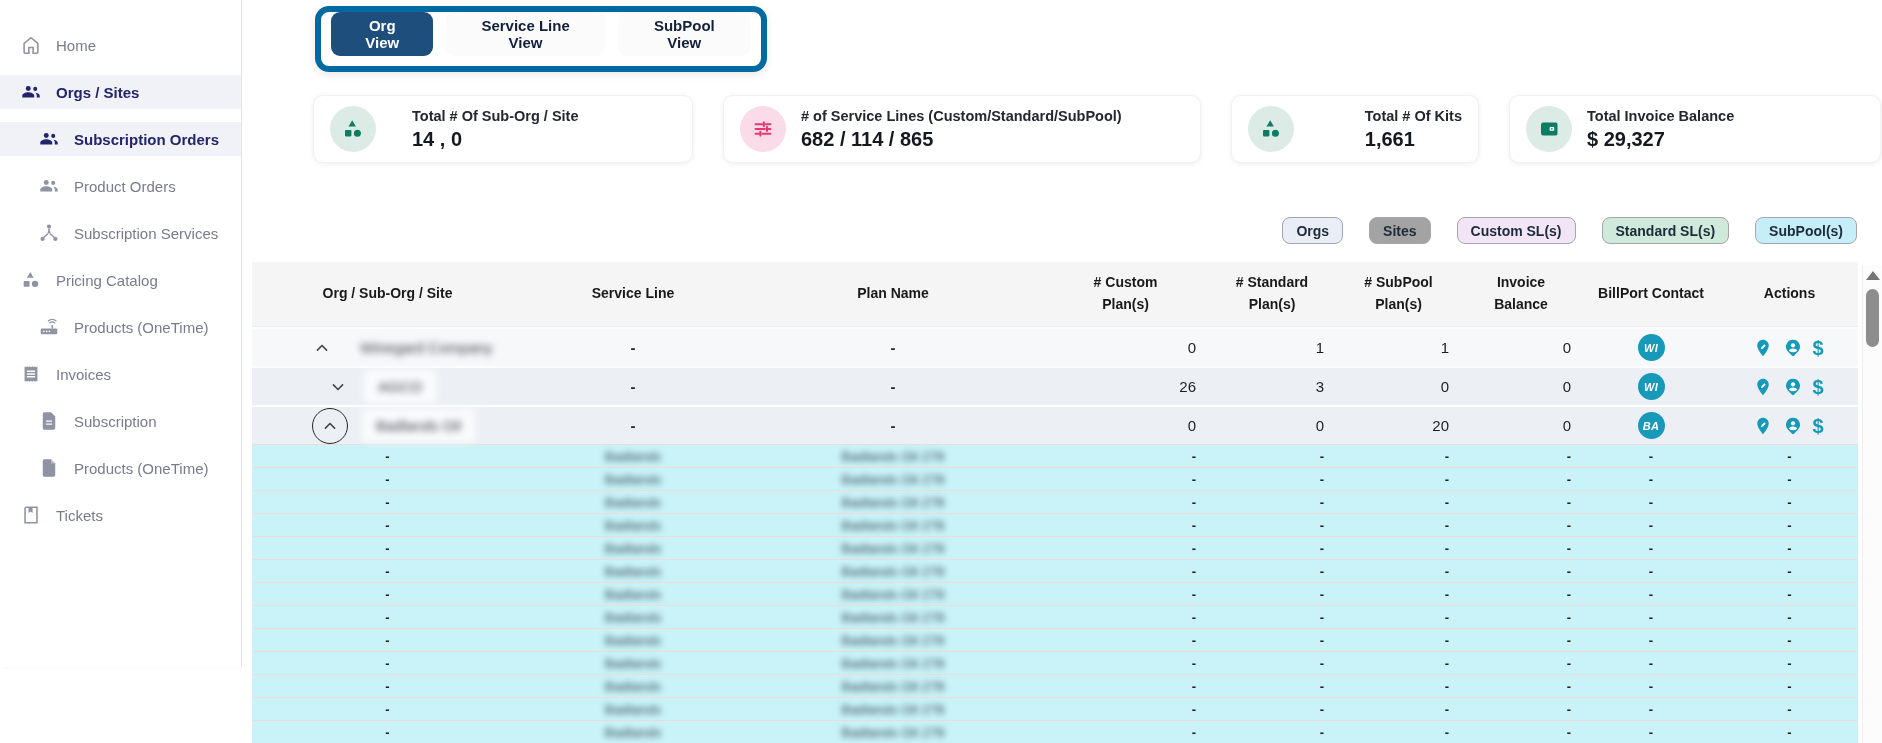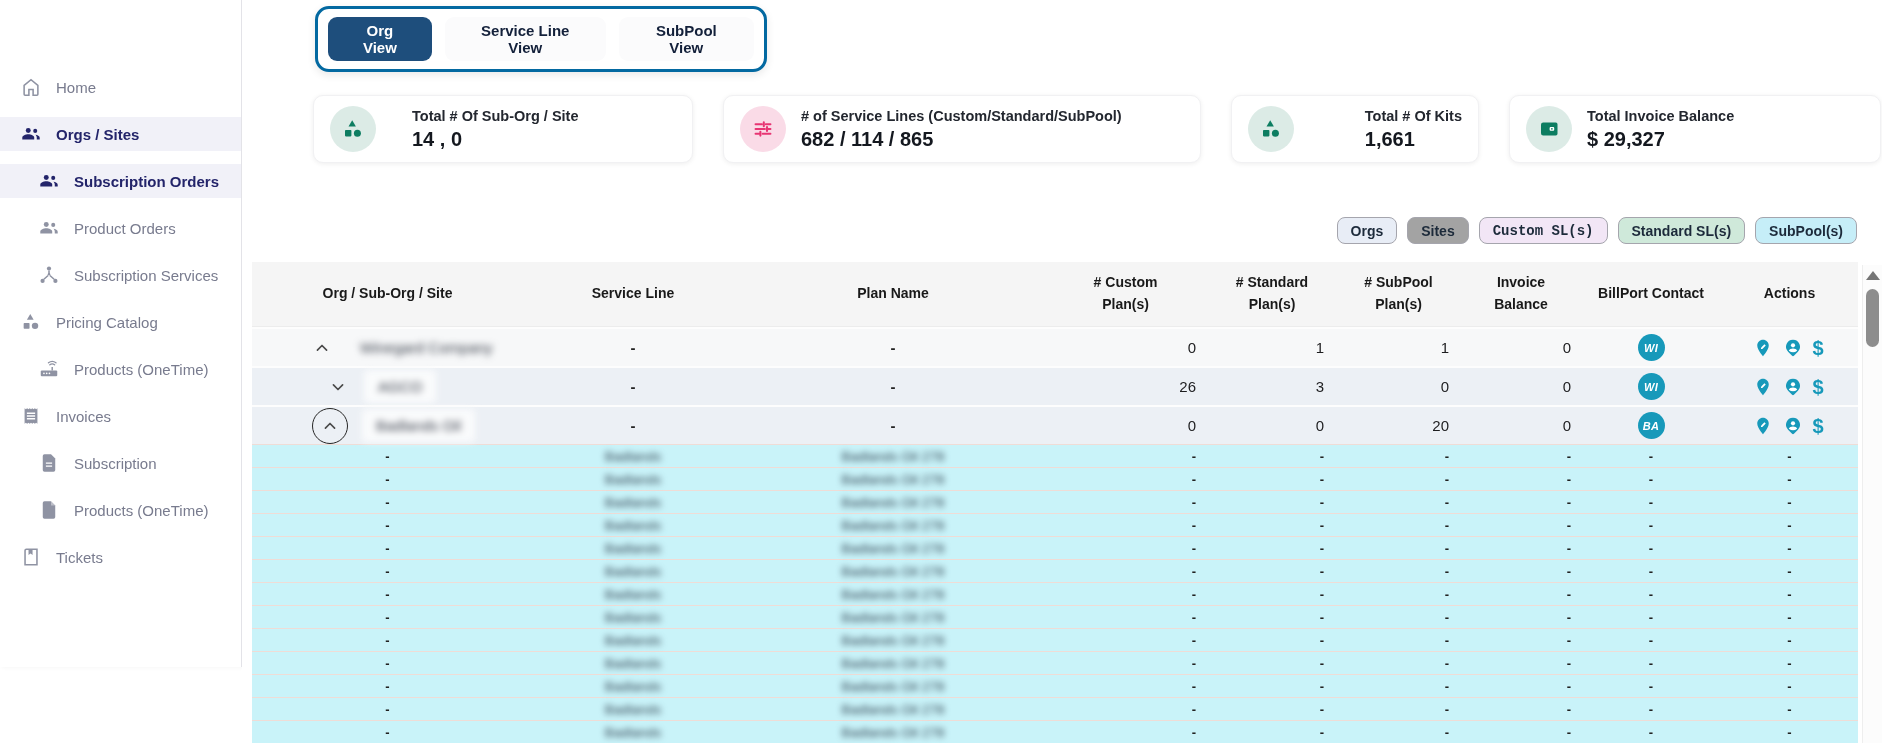--- a/index.html
+++ b/index.html
@@ -2,49 +2,49 @@
 <html><head>
 <meta charset="utf-8">
 <style>
   * { box-sizing: border-box; margin: 0; padding: 0; }
   html,body { width:1882px; height:743px; overflow:hidden; background:#fff;
     font-family:"Liberation Sans","DejaVu Sans",sans-serif; }
   .app { display:flex; width:1882px; height:743px; }
 
   
   .sidebar { width:242px; height:667px; background:#fff; border-right:1px solid #e3e3e8;
-    box-shadow:2px 0 5px rgba(0,0,0,.05); padding-top:70px; flex:0 0 242px; }
+    box-shadow:2px 0 5px rgba(0,0,0,.05); padding-top:28px; flex:0 0 242px; }
   .side-item { height:34px; margin-bottom:13px; display:flex; align-items:center;
     padding-left:20px; gap:14px; cursor:pointer; color:#787b8e; font-size:15px; font-weight:500; }
   .side-item.ind1 { padding-left:38px; }
   .side-item.active { background:#f1f1f8; color:#23246a; font-weight:600; }
   .s-icon { width:22px; height:22px; display:inline-flex; color:#8f93a3; flex:0 0 22px; }
   .side-item.active .s-icon { color:#23246a; }
   .s-icon svg { width:100%; height:100%; }
 
   
   .main { position:relative; width:1640px; height:743px; background:#fff; }
 
   .tab-card { margin:6px 0 0 73px; width:452px; height:66px; background:#fff;
-    border:3px solid #0369a1; border-radius:14px; box-shadow:0 3px 8px rgba(0,0,0,.09);
-    display:flex; align-items:center; padding:0 10px; gap:13px; }
+    border:6px solid #0369a1; border-radius:14px; box-shadow:0 3px 8px rgba(0,0,0,.09);
+    display:flex; padding:0 10px; gap:13px; }
   .tab { height:44px; border:none; border-radius:9px; background:#fbfbfc; color:#13203a;
     font-family:inherit; font-size:15px; font-weight:700; padding:0 22px; cursor:pointer; }
   .tab.active { color:#fff; }
 
   .cards-row { margin:23px 0 0 71px; display:flex; gap:30px; }
   .stat-card { height:68px; background:#fff; border:1px solid #f1f1f3; border-radius:10px;
     box-shadow:0 1px 5px rgba(0,0,0,.07); display:flex; align-items:center; padding:0 16px; gap:15px; }
   .stat-icon { width:46px; height:46px; border-radius:50%; display:flex; align-items:center;
     justify-content:center; flex:0 0 46px; }
   .stat-icon svg { width:24px; height:24px; }
   .stat-label { font-size:14.5px; font-weight:600; color:#23272f; line-height:1.25; }
   .stat-value { font-size:20px; font-weight:700; color:#14181f; margin-top:2px; }
 
-  .chips-row { display:flex; justify-content:flex-end; gap:10px; margin-top:54px; padding-right:25px; }
+  .chips-row { display:flex; justify-content:flex-end; gap:26px; margin-top:54px; padding-right:25px; }
   .chip { height:27px; border:1px solid #a5a5ad; border-radius:8px; padding:0 13px;
     font-family:inherit; font-size:14px; font-weight:700; color:#1c2a3a; cursor:pointer; }
 
   
   .table-wrap { margin:18px 0 0 10px; width:1606px; }
   .tr { display:flex; width:100%; }
   .thead { background:#f5f5f5; height:65px; border-bottom:1px solid #ececec; }
   .th { display:flex; align-items:center; justify-content:center; text-align:center;
     font-size:14px; font-weight:700; color:#191919; line-height:1.55; }
   .th span { display:inline-block; }
@@ -265,21 +265,21 @@
           </span>
     <div>
             <div class="stat-label">Total Invoice Balance</div>
     <div class="stat-value">$ 29,327</div>
           </div>
         </div>
       </div>
     <div class="chips-row" id="chipsRow">
         <button class="chip" style="background: rgb(232, 237, 246);">Orgs</button>
         <button class="chip" style="background: #a3a3a3;">Sites</button>
-        <button class="chip" style="background: rgb(242, 230, 246); font-family: Liberation Mono, monospace;">Custom SL(s)</button>
+        <button class="chip" style="background: rgb(242, 230, 246);">Custom SL(s)</button>
         <button class="chip" style="background: rgb(207, 233, 218);">Standard SL(s)</button>
         <button class="chip" style="background: rgb(198, 238, 248);">SubPool(s)</button>
       </div>
     <div class="table-wrap">
       <div class="tr thead" id="theadRow">
           <div class="th c-org">
             <span>Org / Sub-Org / Site</span>
           </div>
           <div class="th c-sl">
             <span>Service Line</span>

